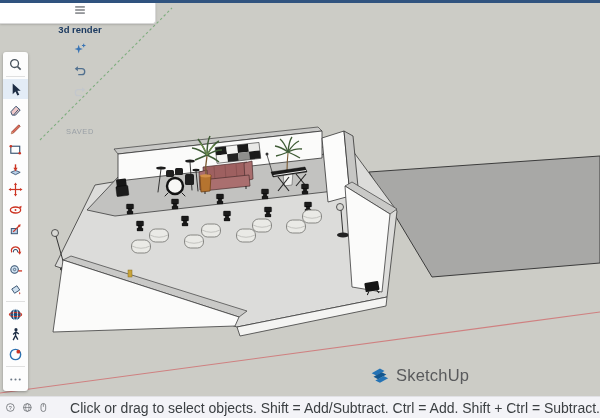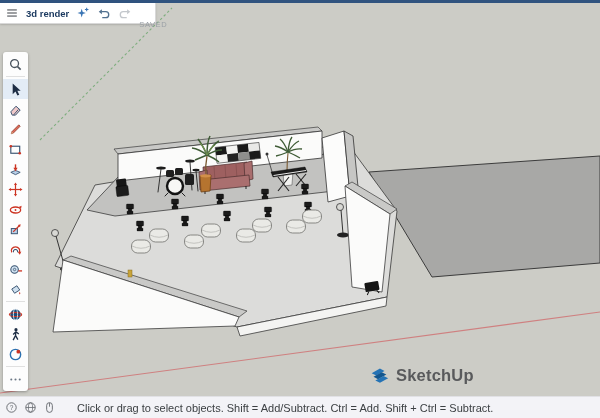--- a/index.html
+++ b/index.html
@@ -4,43 +4,43 @@
 <style>
   html,body{margin:0;padding:0;background:#e8e8e8;}
   #app{position:relative;width:600px;height:418px;overflow:hidden;
        font-family:"Liberation Sans",sans-serif;background:#ccccc6;}
   
   #topstrip{position:absolute;left:0;top:0;width:600px;height:3px;background:#30537f;z-index:30;}
   
   #header{position:absolute;left:0;top:3px;width:156px;height:21px;background:#ffffff;
           border-bottom:1px solid #d8d8d8;border-right:1px solid #d8d8d8;border-radius:0 0 3px 0;
           display:flex;align-items:center;gap:7px;padding-left:5px;box-sizing:border-box;z-index:31;
-          box-shadow:0 1px 2px rgba(0,0,0,.15);}
+          box-shadow:0 1px 2px rgba(0,0,0,.15);flex-direction:column;}
   #header .ic{width:14px;height:14px;flex:0 0 auto;display:block;}
   #doc-title{font-size:9.5px;font-weight:bold;color:#1c3a60;white-space:nowrap;}
   #saved{font-size:7.5px;color:#9aa0a6;letter-spacing:.6px;margin-top:22px;}
   
   #toolbar{position:absolute;left:3px;top:52px;width:25px;background:#fdfdfd;border-radius:3px;
            box-shadow:0 1px 3px rgba(0,0,0,.3);z-index:25;padding:2px 0;display:flex;flex-direction:column;align-items:center;}
   .tool{width:25px;height:20px;display:flex;align-items:center;justify-content:center;cursor:pointer;}
   .tool svg{width:15px;height:15px;display:block;}
   .tool.active{background:#e3ecf6;}
   .tb-div{width:19px;height:1px;background:#e0e0e0;margin:2px 0;}
   
   #viewport{position:absolute;left:0;top:3px;width:600px;height:393px;z-index:1;}
   
   #watermark{position:absolute;left:368px;top:364px;display:flex;align-items:center;gap:6px;z-index:5;}
   #watermark svg{width:22px;height:22px;}
-  #brand{font-size:16.5px;font-weight:700;color:#595a5c;letter-spacing:.2px;}
+  #brand{font-size:16.5px;font-weight:400;color:#595a5c;letter-spacing:.2px;}
   
   #statusbar{position:absolute;left:0;top:396px;width:600px;height:22px;background:#f3f3f7;
              border-top:1px solid #e1e1e5;display:flex;align-items:center;gap:6px;
              padding-left:5px;box-sizing:border-box;z-index:30;}
   #statusbar .ic{width:13px;height:13px;display:block;cursor:pointer;}
-  #hint{font-size:11px;color:#3c4043;margin-left:15px;white-space:nowrap;}
+  #hint{font-size:14px;color:#3c4043;margin-left:15px;white-space:nowrap;}
 </style>
 </head>
 <body>
 
 <div id="app">
 
   <div id="topstrip"></div>
 
   <div id="header">
     <svg class="ic" viewBox="0 0 16 16">

